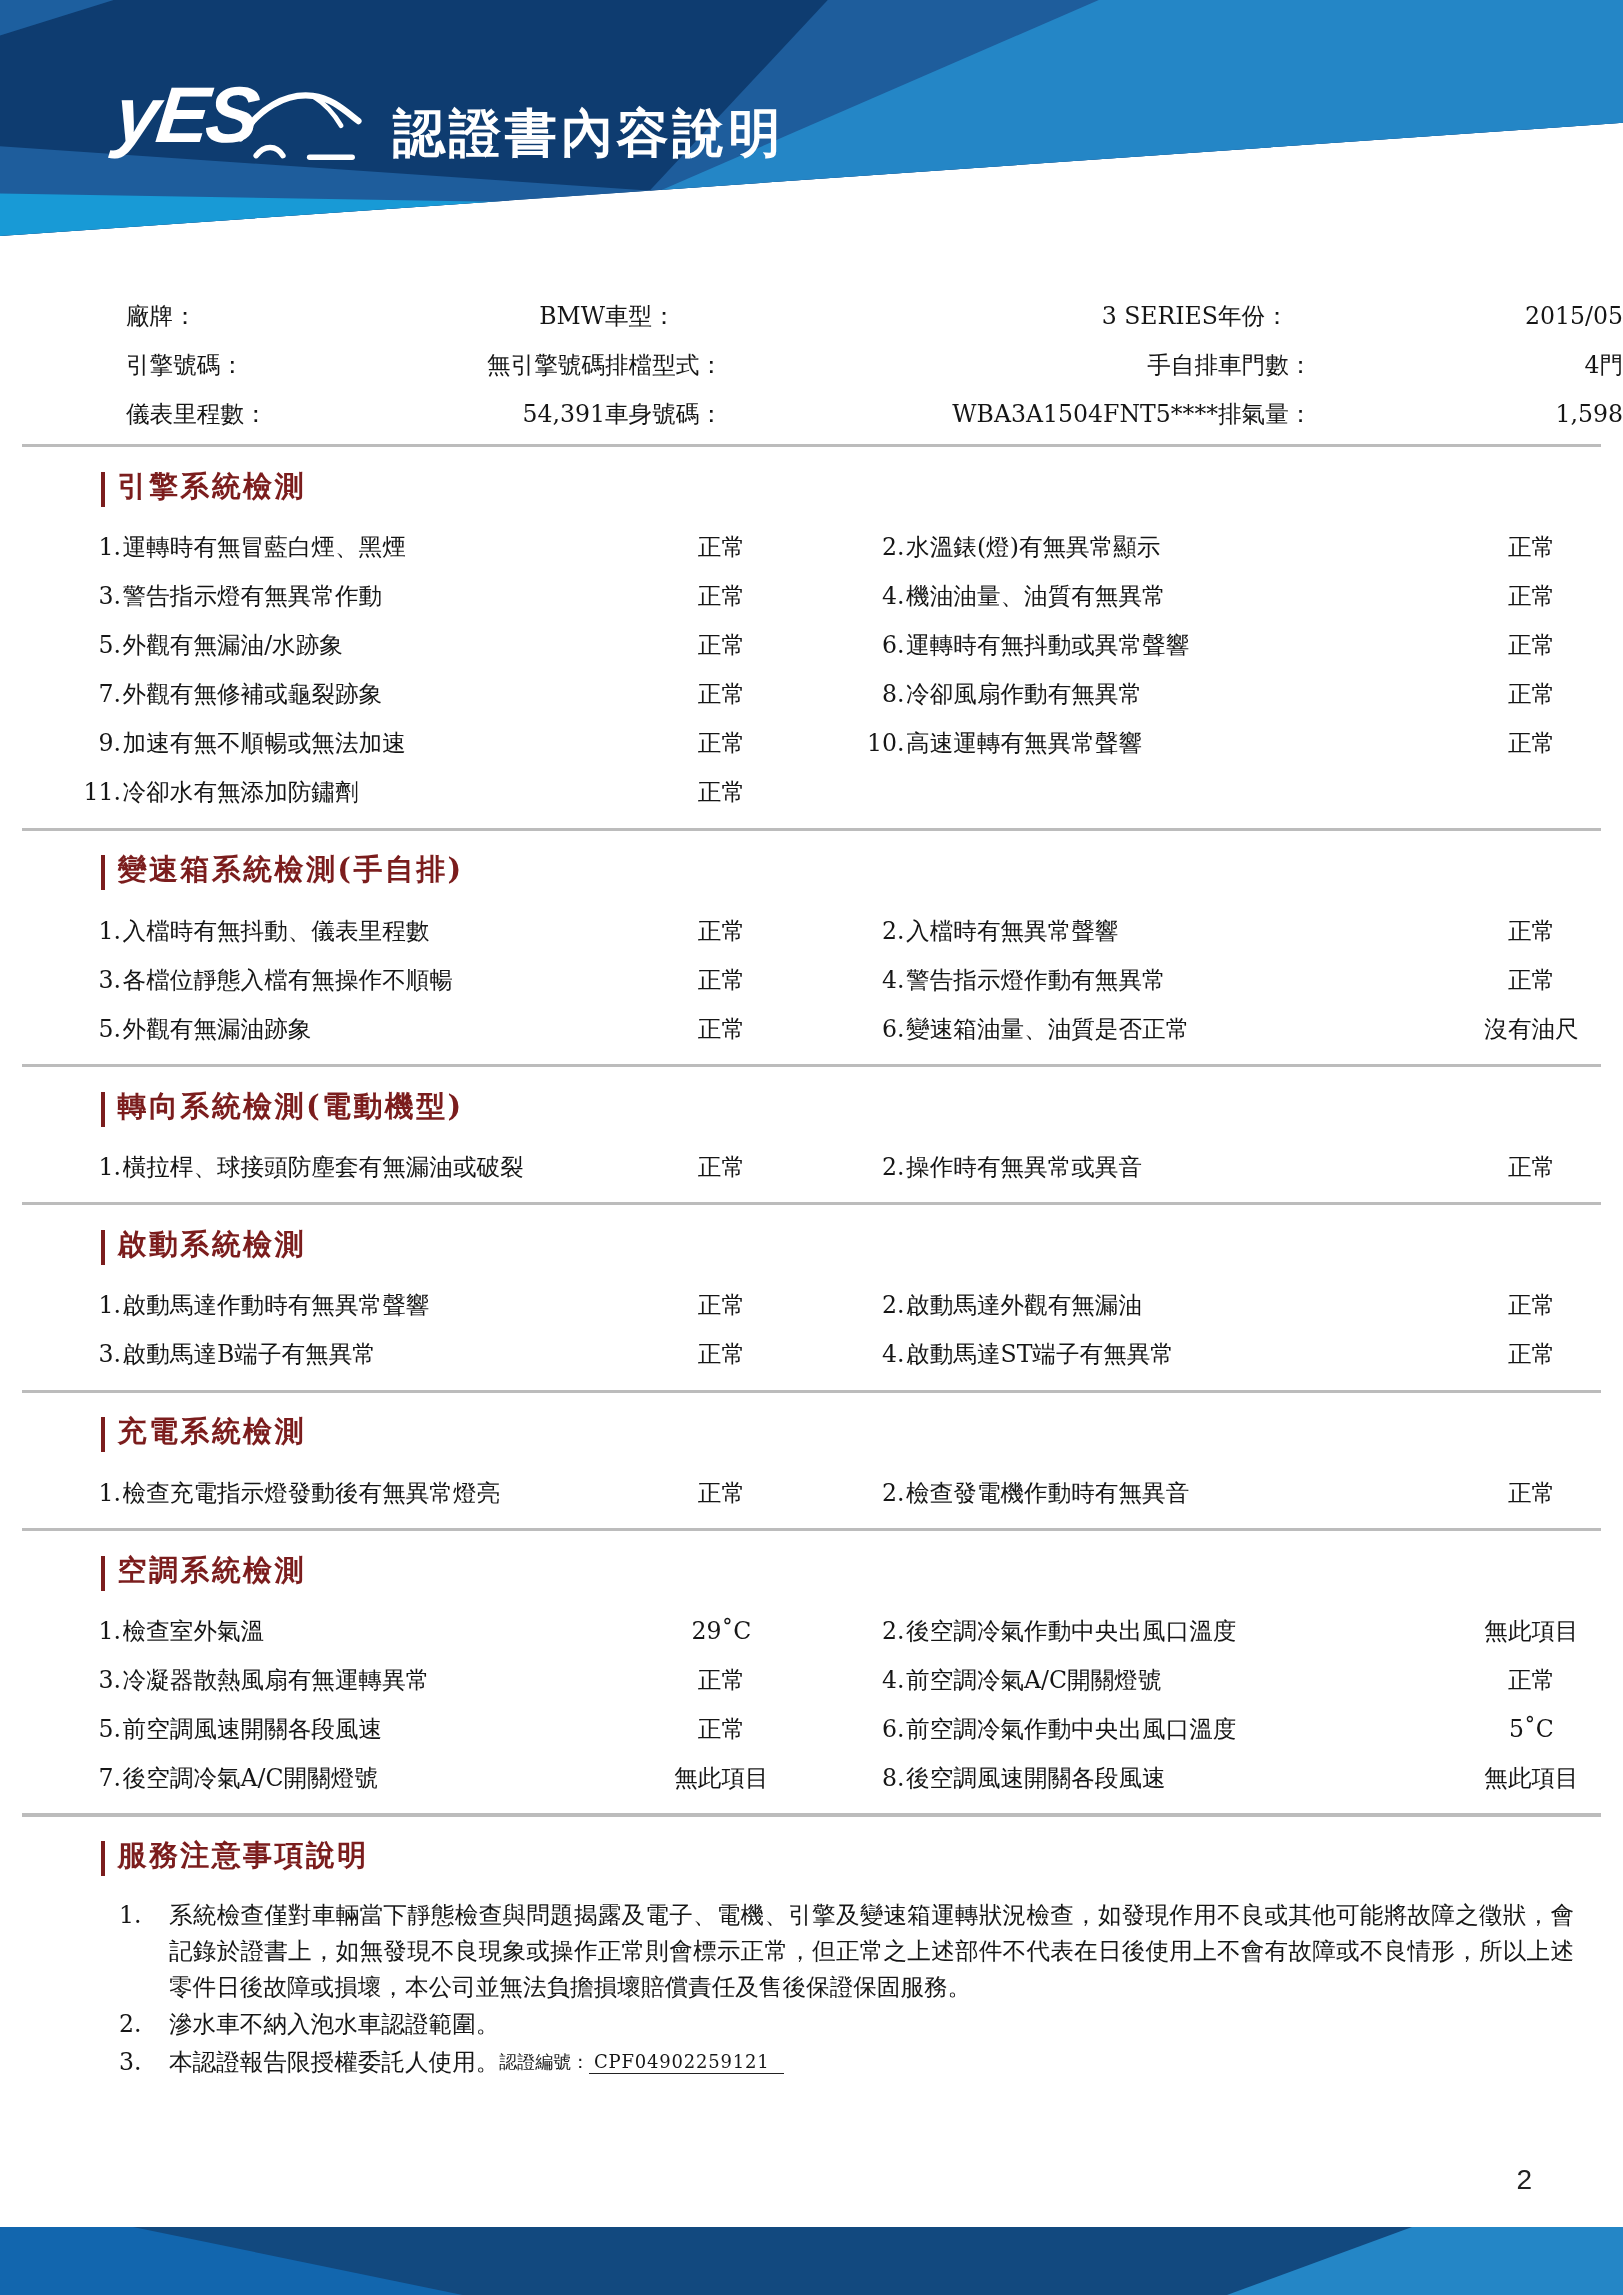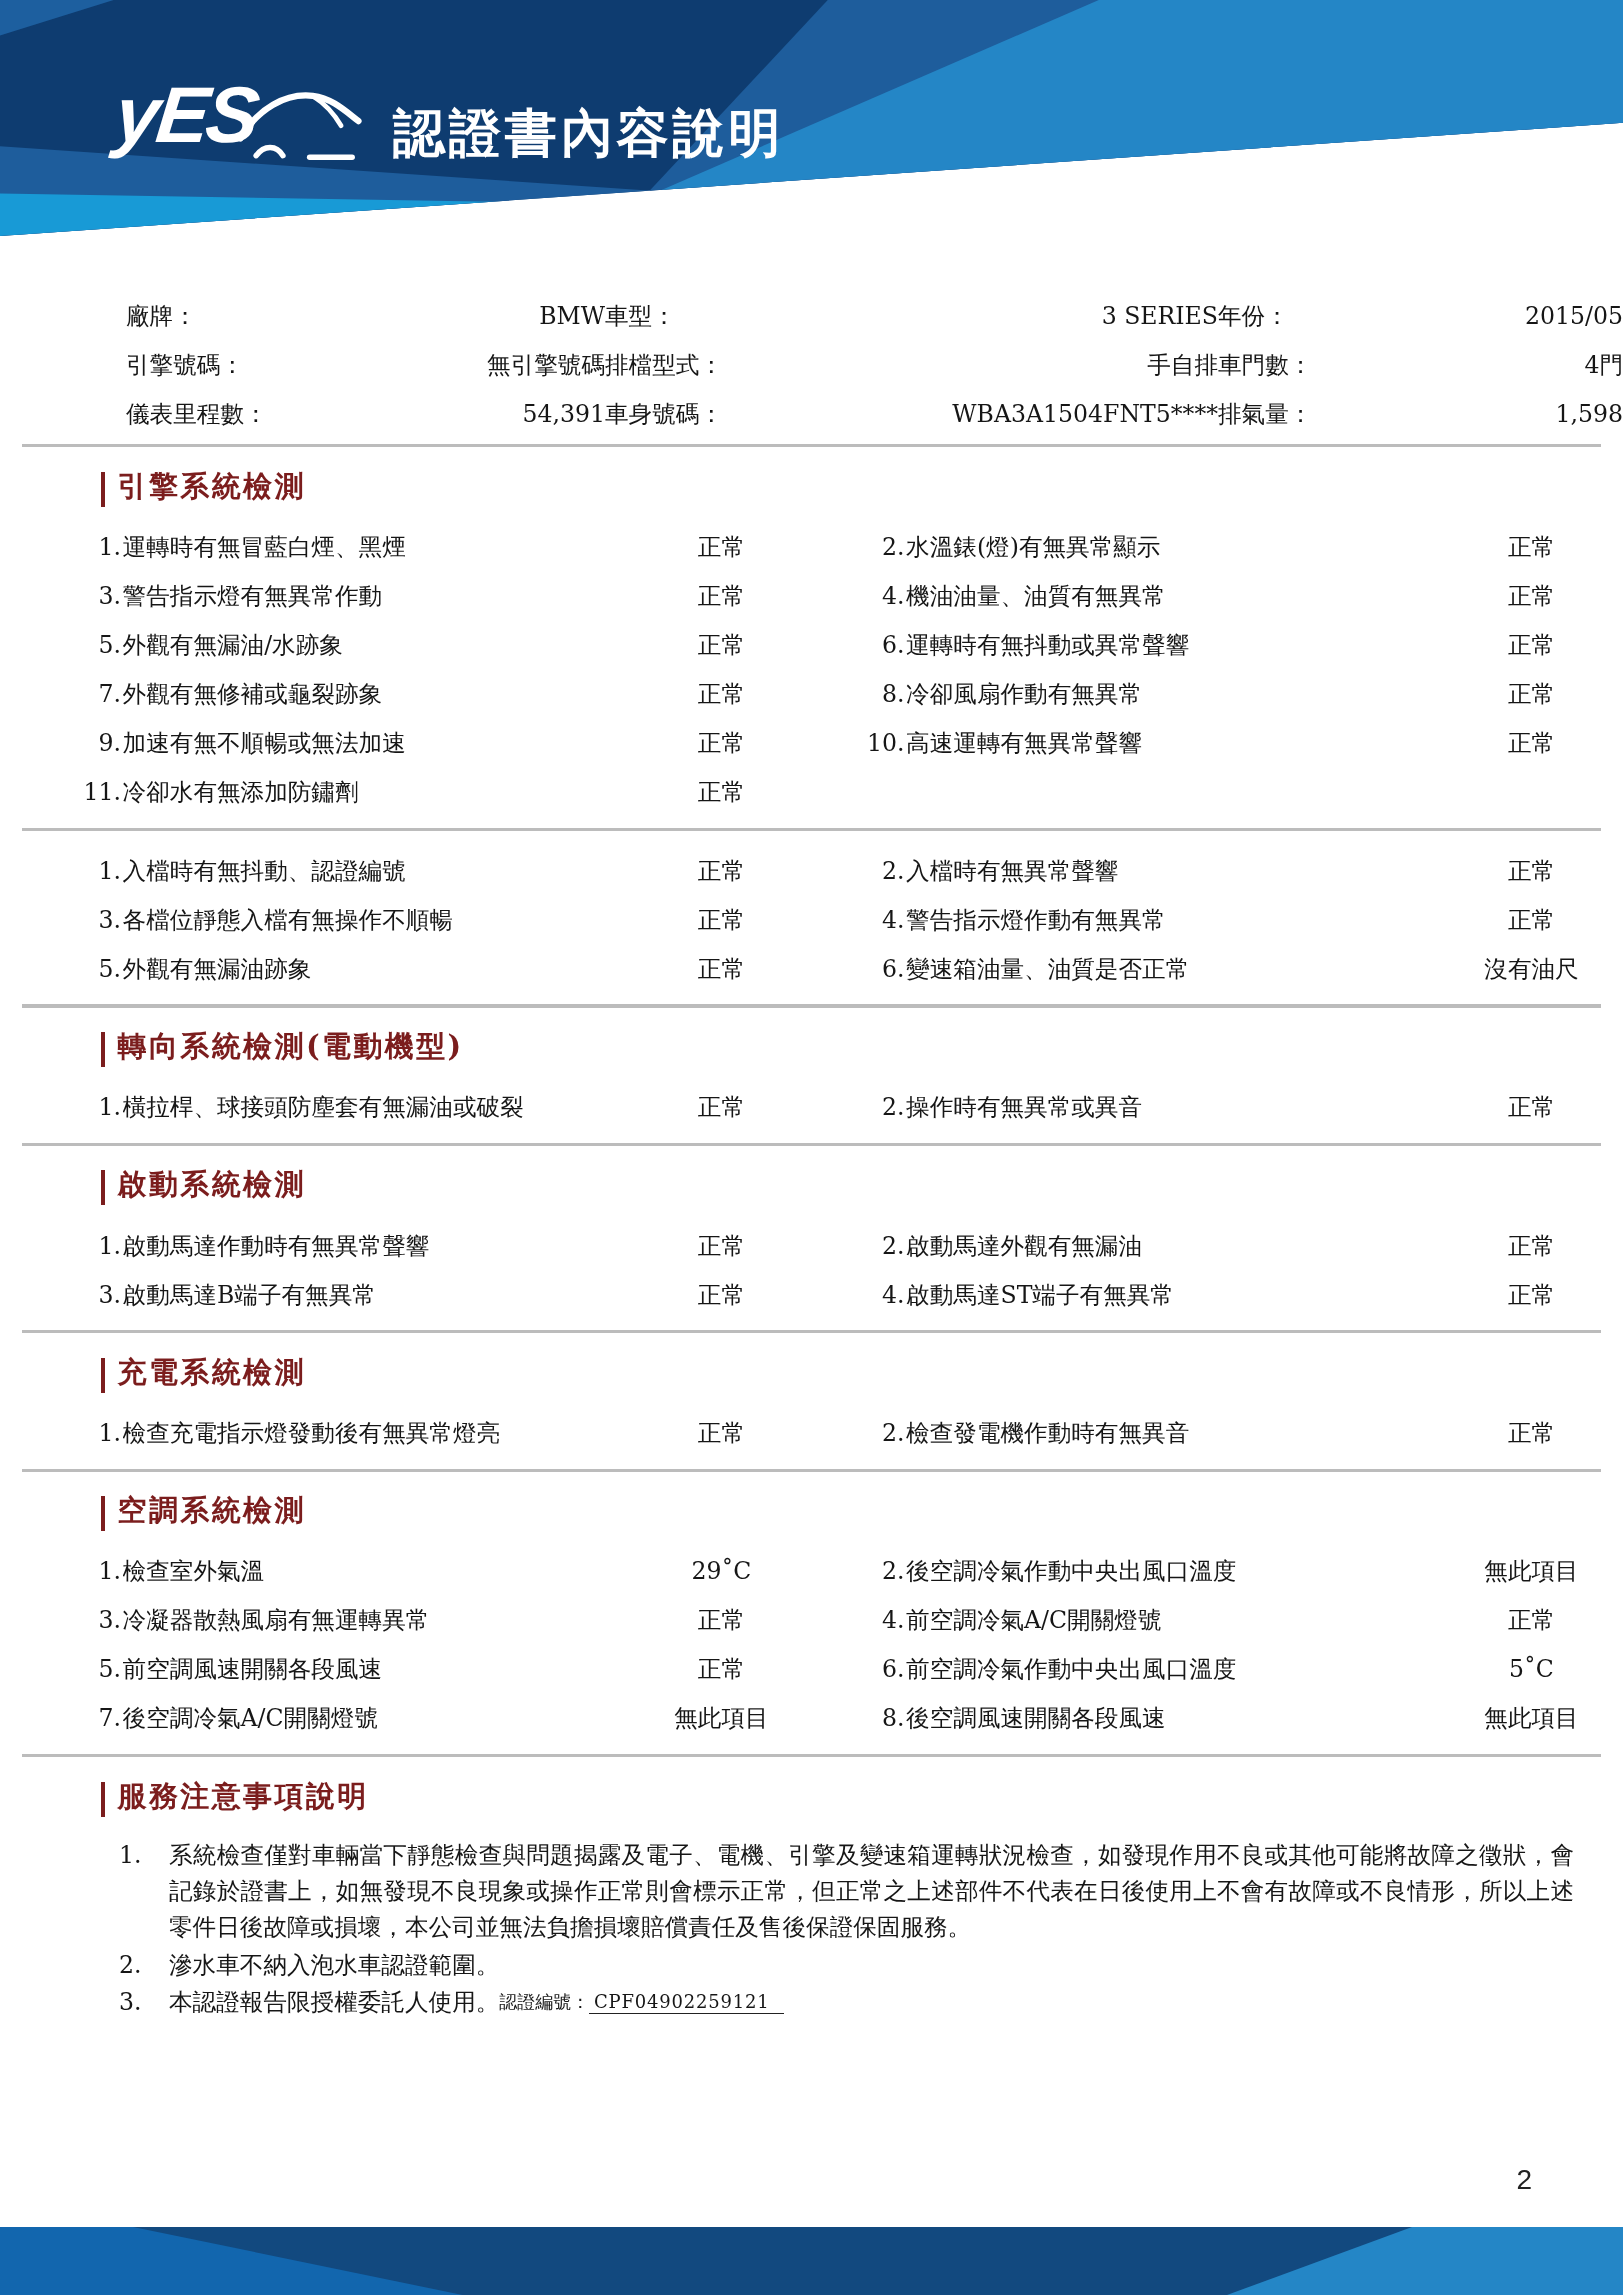--- a/index.html
+++ b/index.html
@@ -218,24 +218,28 @@
   <div class="item">
     <span class="no">11.</span>
     <span class="label">冷卻水有無添加防鏽劑</span>
     <span class="value">正常</span>
   </div>
 </div>
   </div>
 
   <div class="divider"></div>
   <div class="section">
-    <div class="items">
-  <div class="item">
-    <span class="no">1.</span>
-    <span class="label">入檔時有無抖動、認證編號</span>
+    <div class="sec-title">
+      <span class="sec-bar"></span>
+      <span class="sec-title-text">變速箱系統檢測(手自排)</span>
+    </div>
+    <div class="items">
+  <div class="item">
+    <span class="no">1.</span>
+    <span class="label">入檔時有無抖動、儀表里程數</span>
     <span class="value">正常</span>
   </div>
 
   <div class="item">
     <span class="no">2.</span>
     <span class="label">入檔時有無異常聲響</span>
     <span class="value">正常</span>
   </div>
 
   <div class="item">

